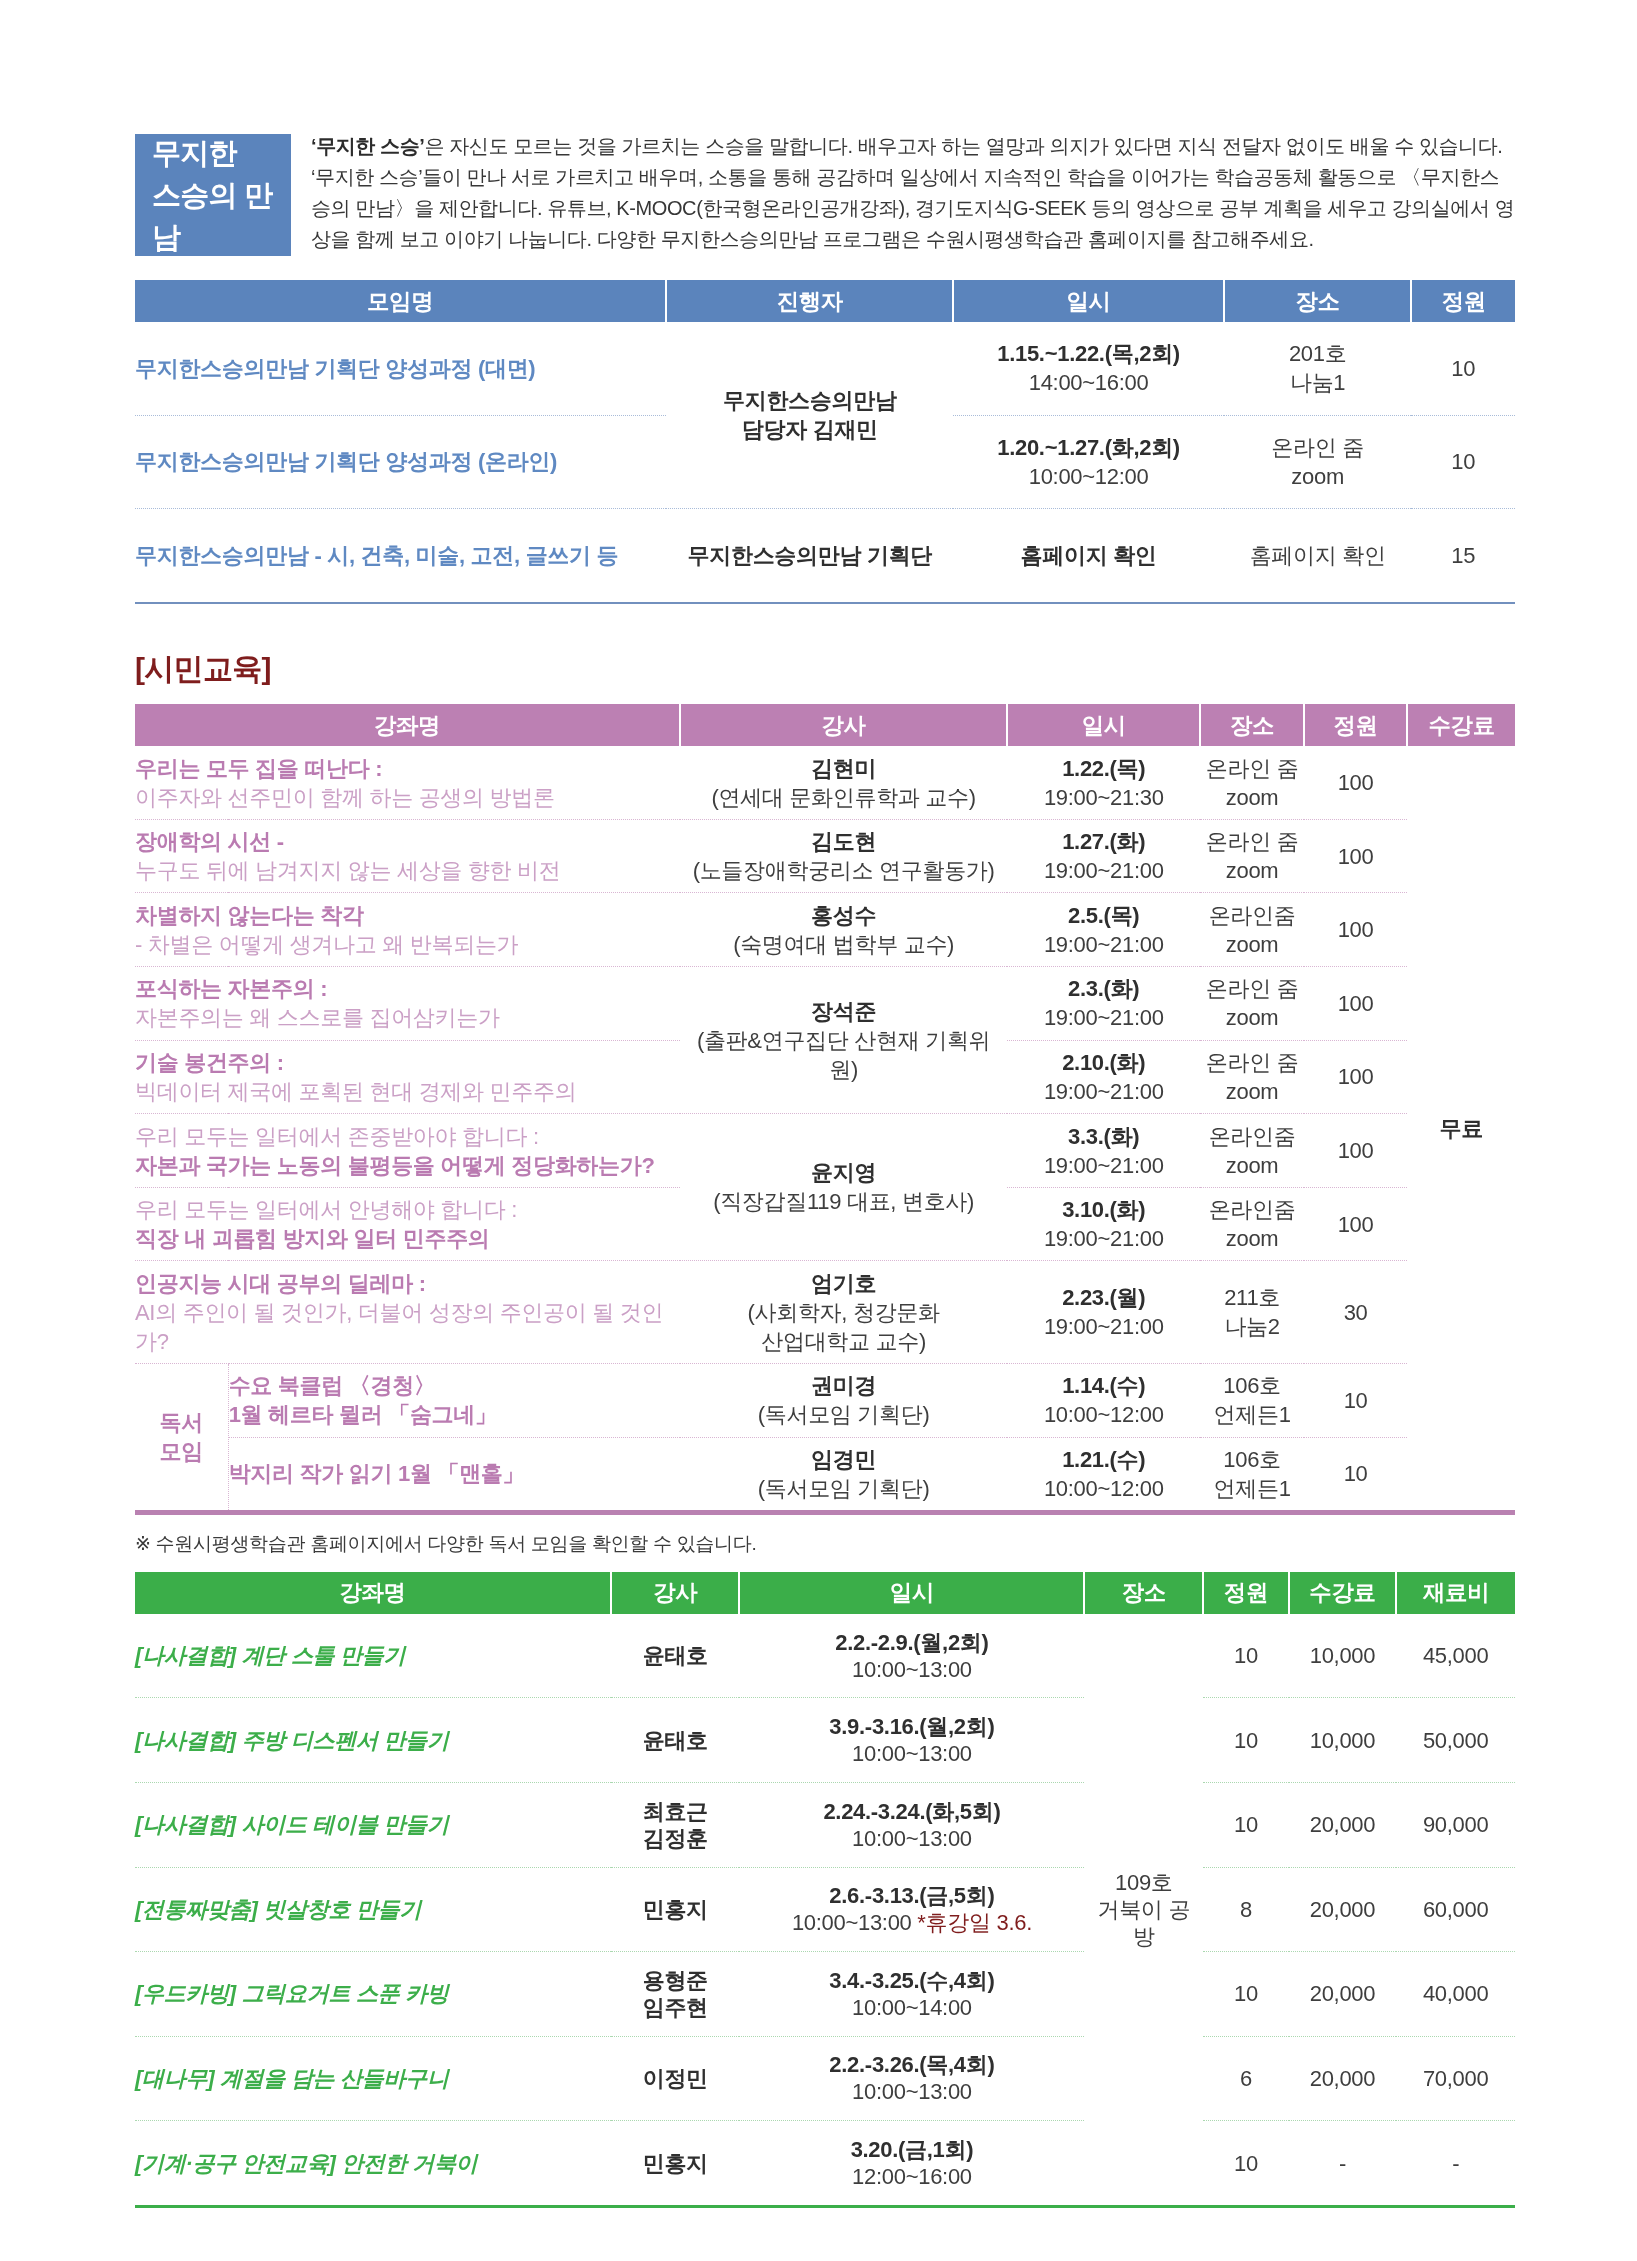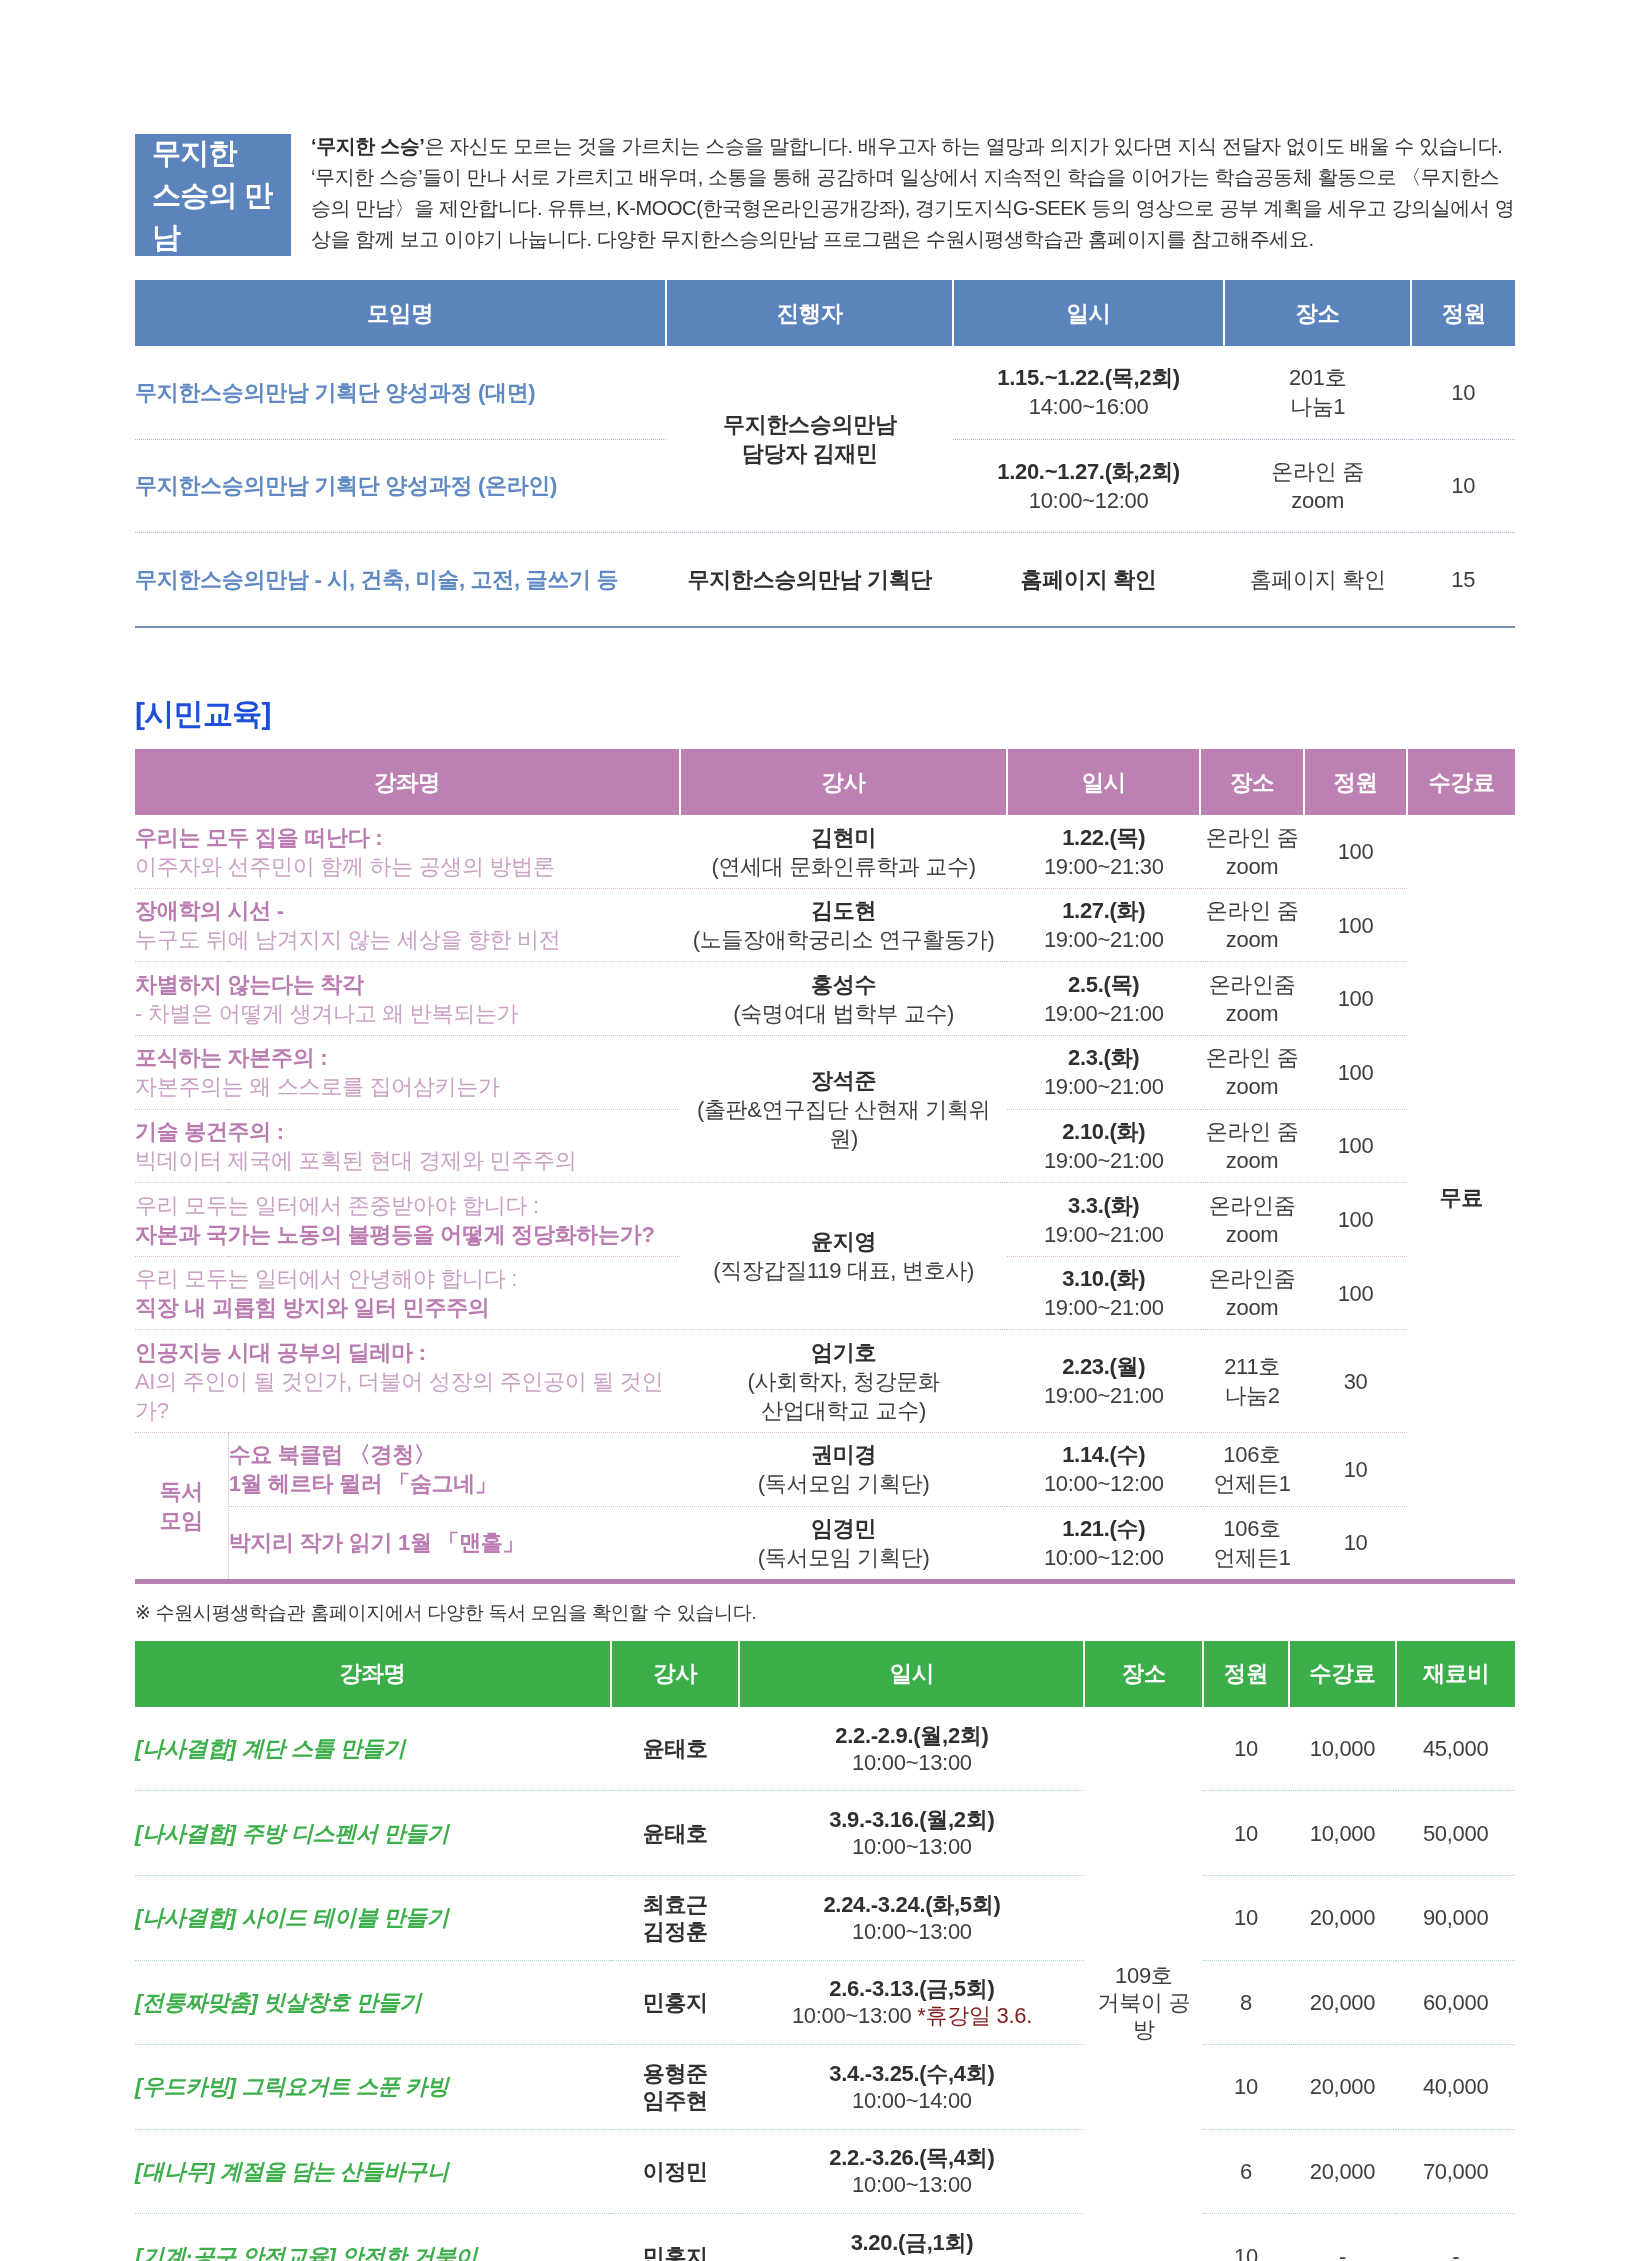--- a/index.html
+++ b/index.html
@@ -19,29 +19,29 @@
     font-weight:bold;font-size:29px;line-height:42px;letter-spacing:-0.7px;
   }
   .intro-text{
     margin:-4px 0 0 20px;font-size:20px;line-height:31px;color:#373737;
     letter-spacing:-0.4px;
   }
   .intro-text .lead{font-weight:bold;color:#2c2c2c;}
 
   
   .sec{font-size:30px;font-weight:bold;margin:0;letter-spacing:-0.7px;}
-  .sec.pink{color:#1d4ed8;margin-top:66px;}
+  .sec.pink{color:#7f1d1d;margin-top:45px;}
   .sec.green{color:#3BAE49;margin-top:58px;}
 
   
   .mount{margin-top:14.5px;}
   #meeting-table-mount{margin-top:24px;}
   table.prog{width:100%;border-collapse:collapse;table-layout:fixed;}
   .prog th{
-    color:#fff;font-weight:bold;font-size:22.4px;height:34px;padding:16px;
+    color:#fff;font-weight:bold;font-size:22.4px;height:34px;padding:4px;
     border-left:2px solid #fff;letter-spacing:-0.3px;
   }
   .prog th:first-child{border-left:none;}
   .prog td{vertical-align:middle;text-align:center;padding:7.3px 4px;}
   .prog td.al{text-align:left;padding-left:0;}
   .ln{line-height:29px;font-size:22px;letter-spacing:-0.3px;}
 
   .t-blue th{background:#5B84BC;}
   table.t-blue{border-bottom:2.6px solid #7290BE;}
   .t-blue td{border-bottom:1.3px dotted #A9BCD9;height:78px;}

